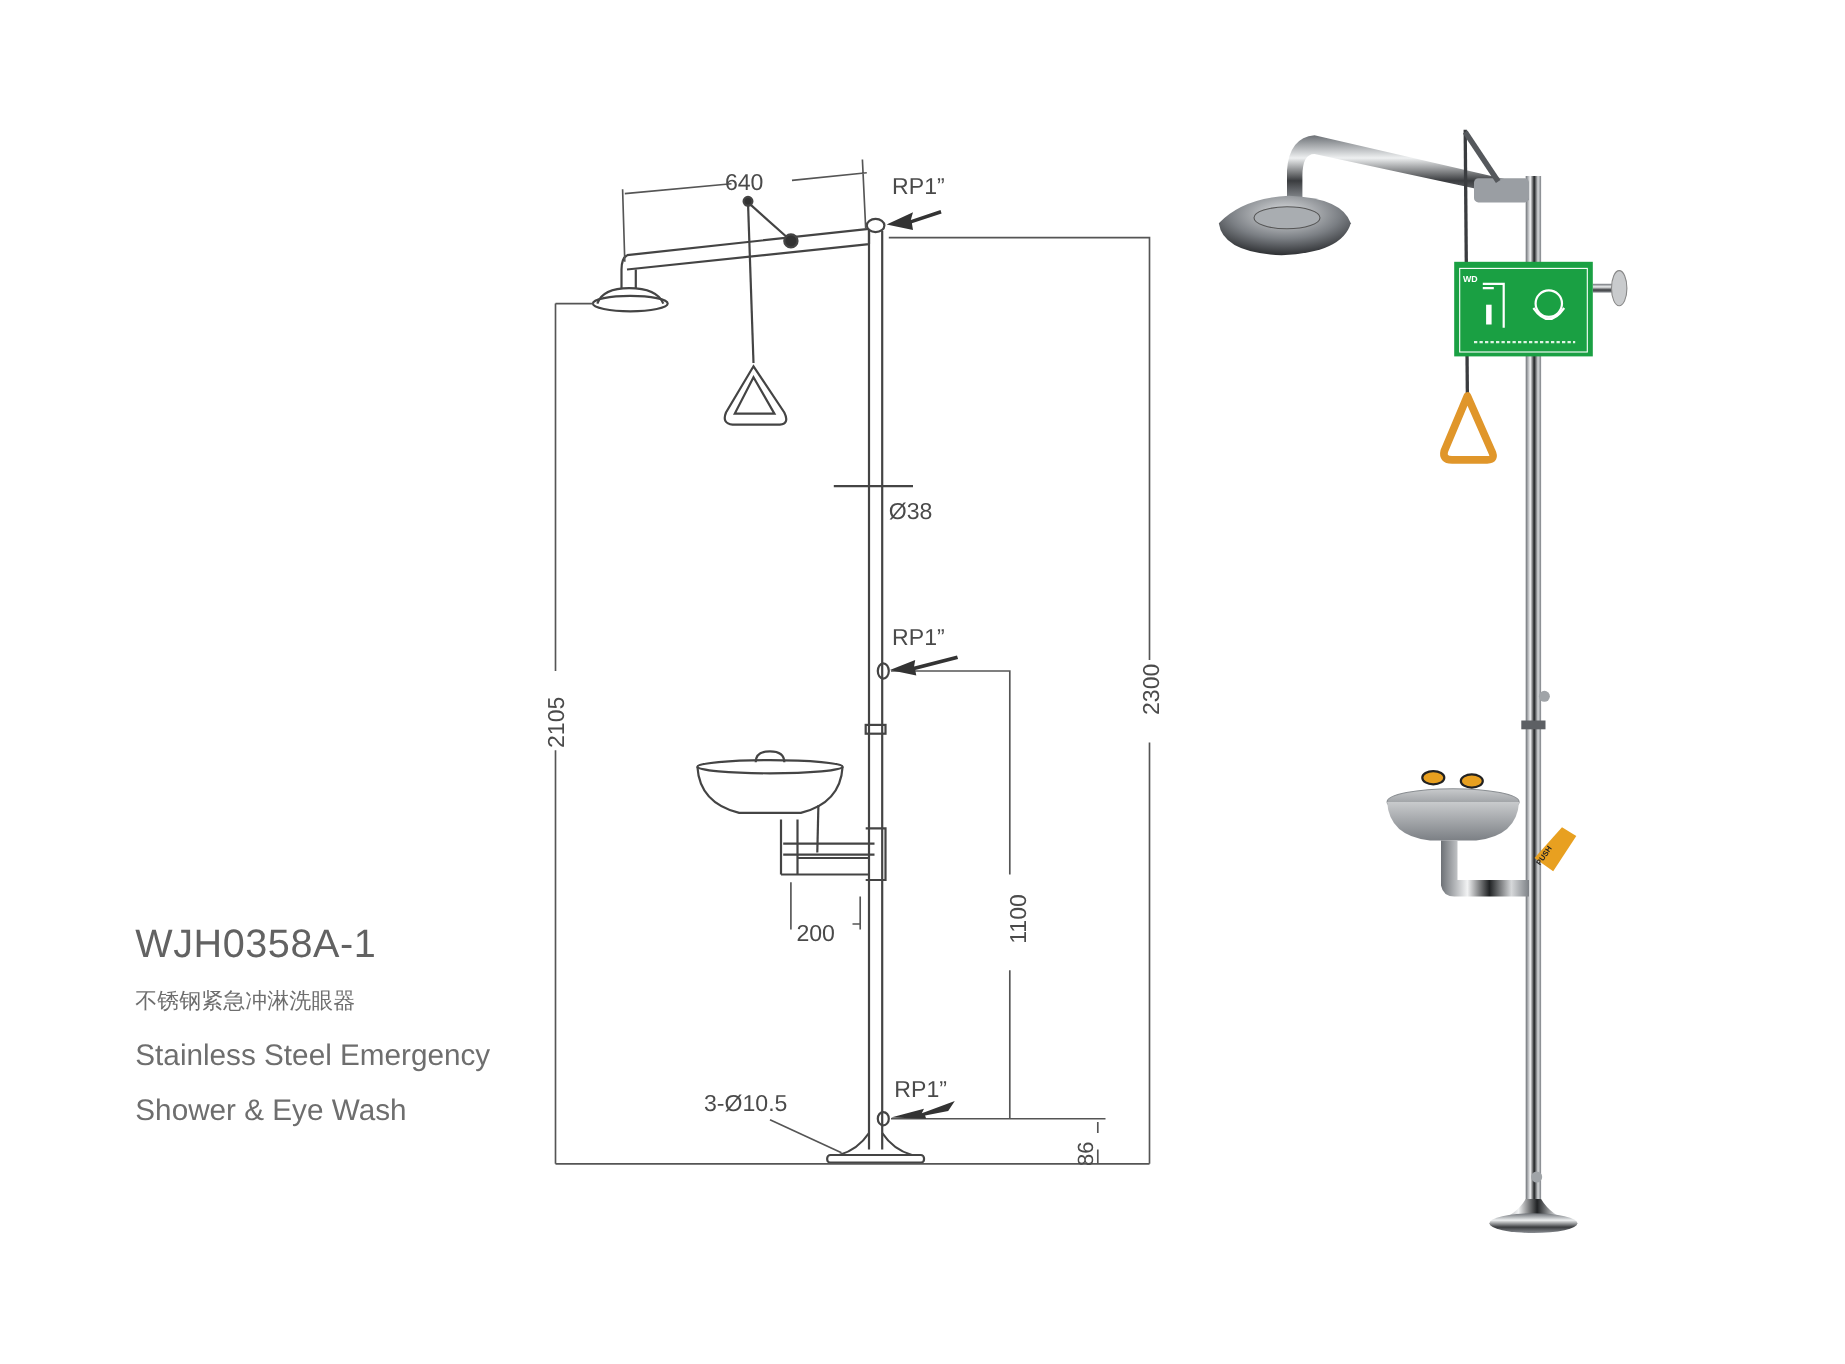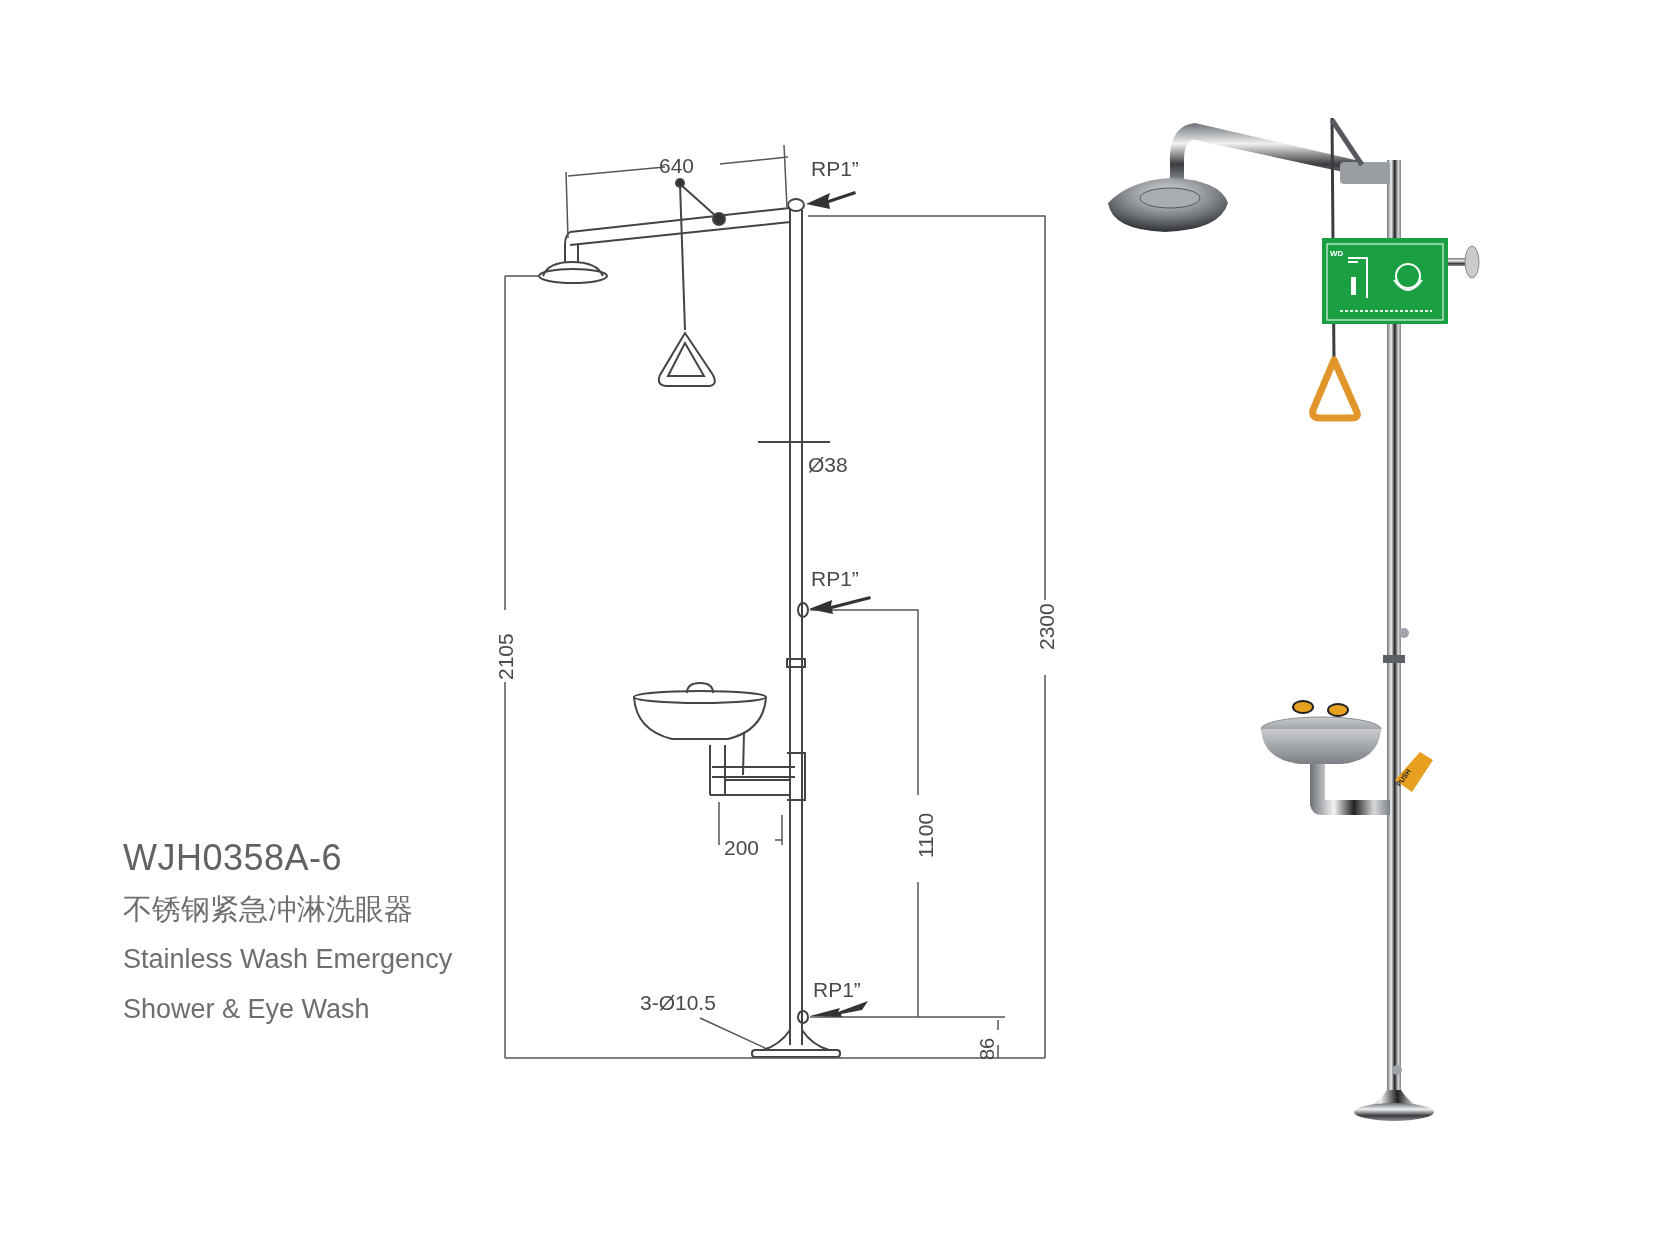--- a/index.html
+++ b/index.html
@@ -1,19 +1,19 @@
 <!DOCTYPE html>
 <html><head>
 <meta charset="utf-8">
 <style>
   html, body { margin: 0; padding: 0; background: #ffffff; }
   body { width: 1677px; height: 1240px; position: relative; overflow: hidden; font-family: "Liberation Sans", sans-serif; }
   .title-block { position: absolute; left: 123px; top: 838px; color: #6b6b6b; }
   .model { font-size: 36px; letter-spacing: 0.5px; color: #626262; line-height: 40px; }
-  .cn-name { font-family: "DejaVu Sans", sans-serif; font-size: 29px; color: #6e6e6e; margin-top: 14px; line-height: 34px; }
+  .cn-name { font-family: "DejaVu Sans", sans-serif; font-size: 20px; color: #6e6e6e; margin-top: 14px; line-height: 34px; }
   .en-line { font-size: 27px; color: #6e6e6e; line-height: 34px; margin-top: 16px; }
   .en-line2 { }
   svg text { font-family: "Liberation Sans", sans-serif; fill: #4a4a4a; }
   #drawing, #photo { position: absolute; left: 0; top: 0; }
 </style>
 </head>
 <body>
 
 <svg id="drawing" width="1677" height="1240" viewBox="0 0 1677 1240">
   <g stroke="#444" stroke-width="2" fill="none">
@@ -155,17 +155,17 @@
 
   <path d="M1395,780 L1420,752 L1433,760 L1412,792 Z" fill="#e8a020"></path>
   <text transform="translate(1400,787) rotate(-55)" font-size="7" style="fill:#222;font-weight:bold">PUSH</text>
 
   <circle cx="1397" cy="1070" r="5" fill="#a0a4a8"></circle>
   <path d="M1387,1090 Q1378,1105 1360,1110 L1428,1110 Q1410,1105 1401,1090 Z" fill="url(#steelV)"></path>
   <ellipse cx="1394" cy="1112" rx="40" ry="9" fill="url(#steelH)"></ellipse>
 </svg>
 
 <div class="title-block">
-  <div class="model">WJH0358A-6</div>
+  <div class="model">WJH0358A-1</div>
   <div class="cn-name">不锈钢紧急冲淋洗眼器</div>
-  <div class="en-line">Stainless Wash Emergency</div>
+  <div class="en-line">Stainless Steel Emergency</div>
   <div class="en-line en-line2">Shower &amp; Eye Wash</div>
 </div>
 
 </body></html>

